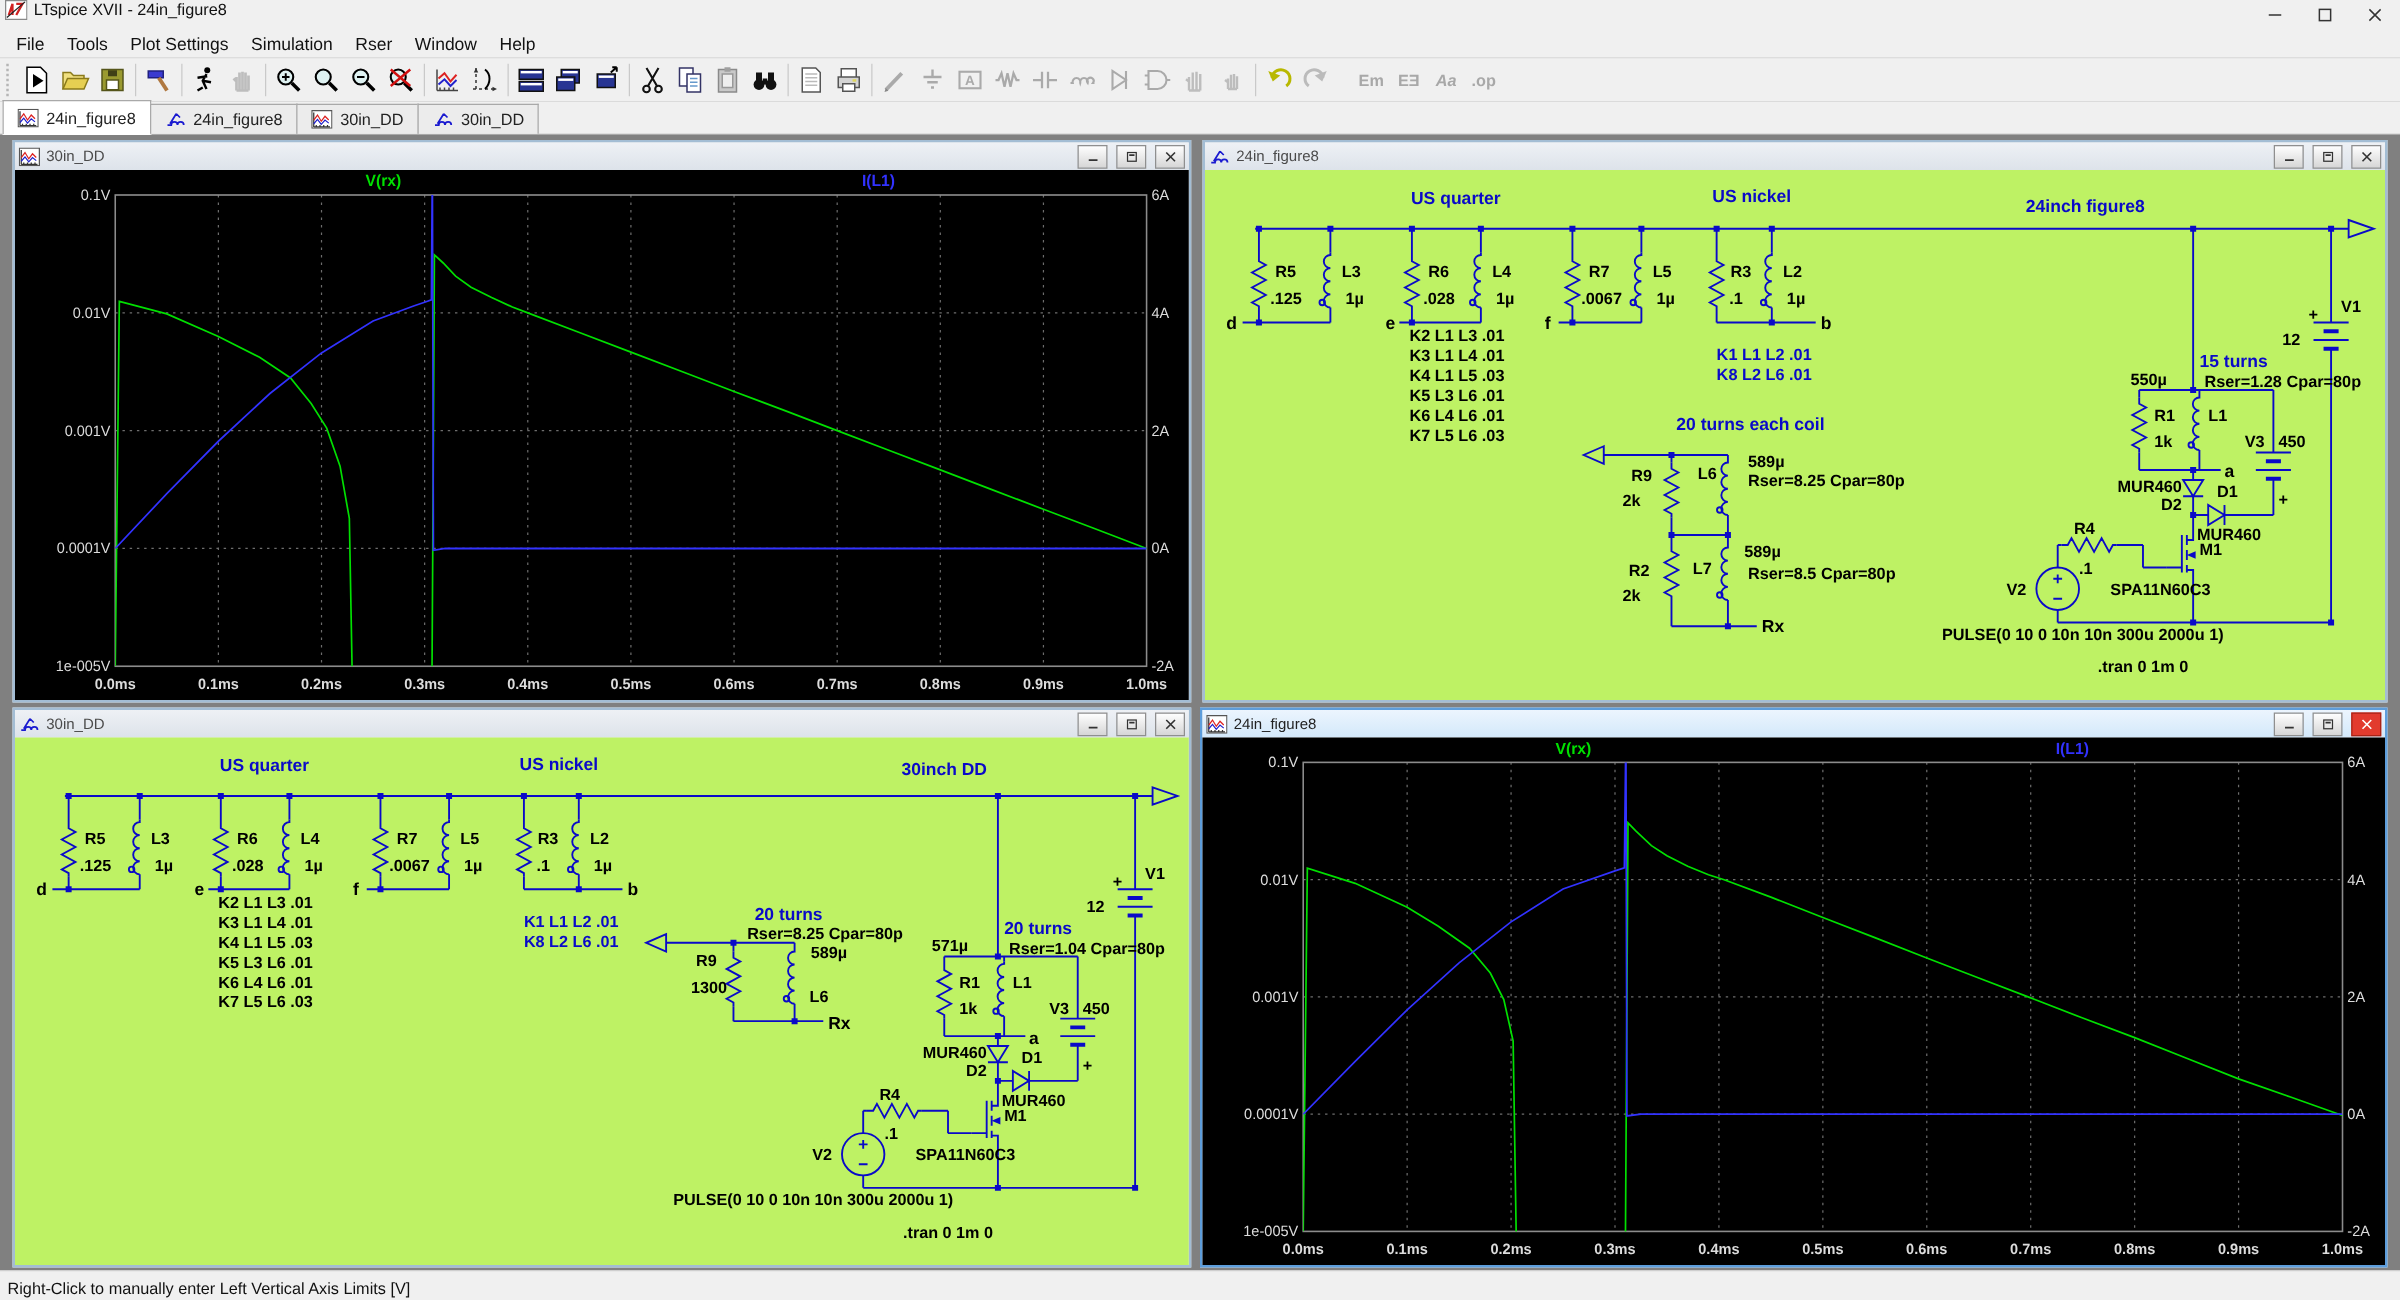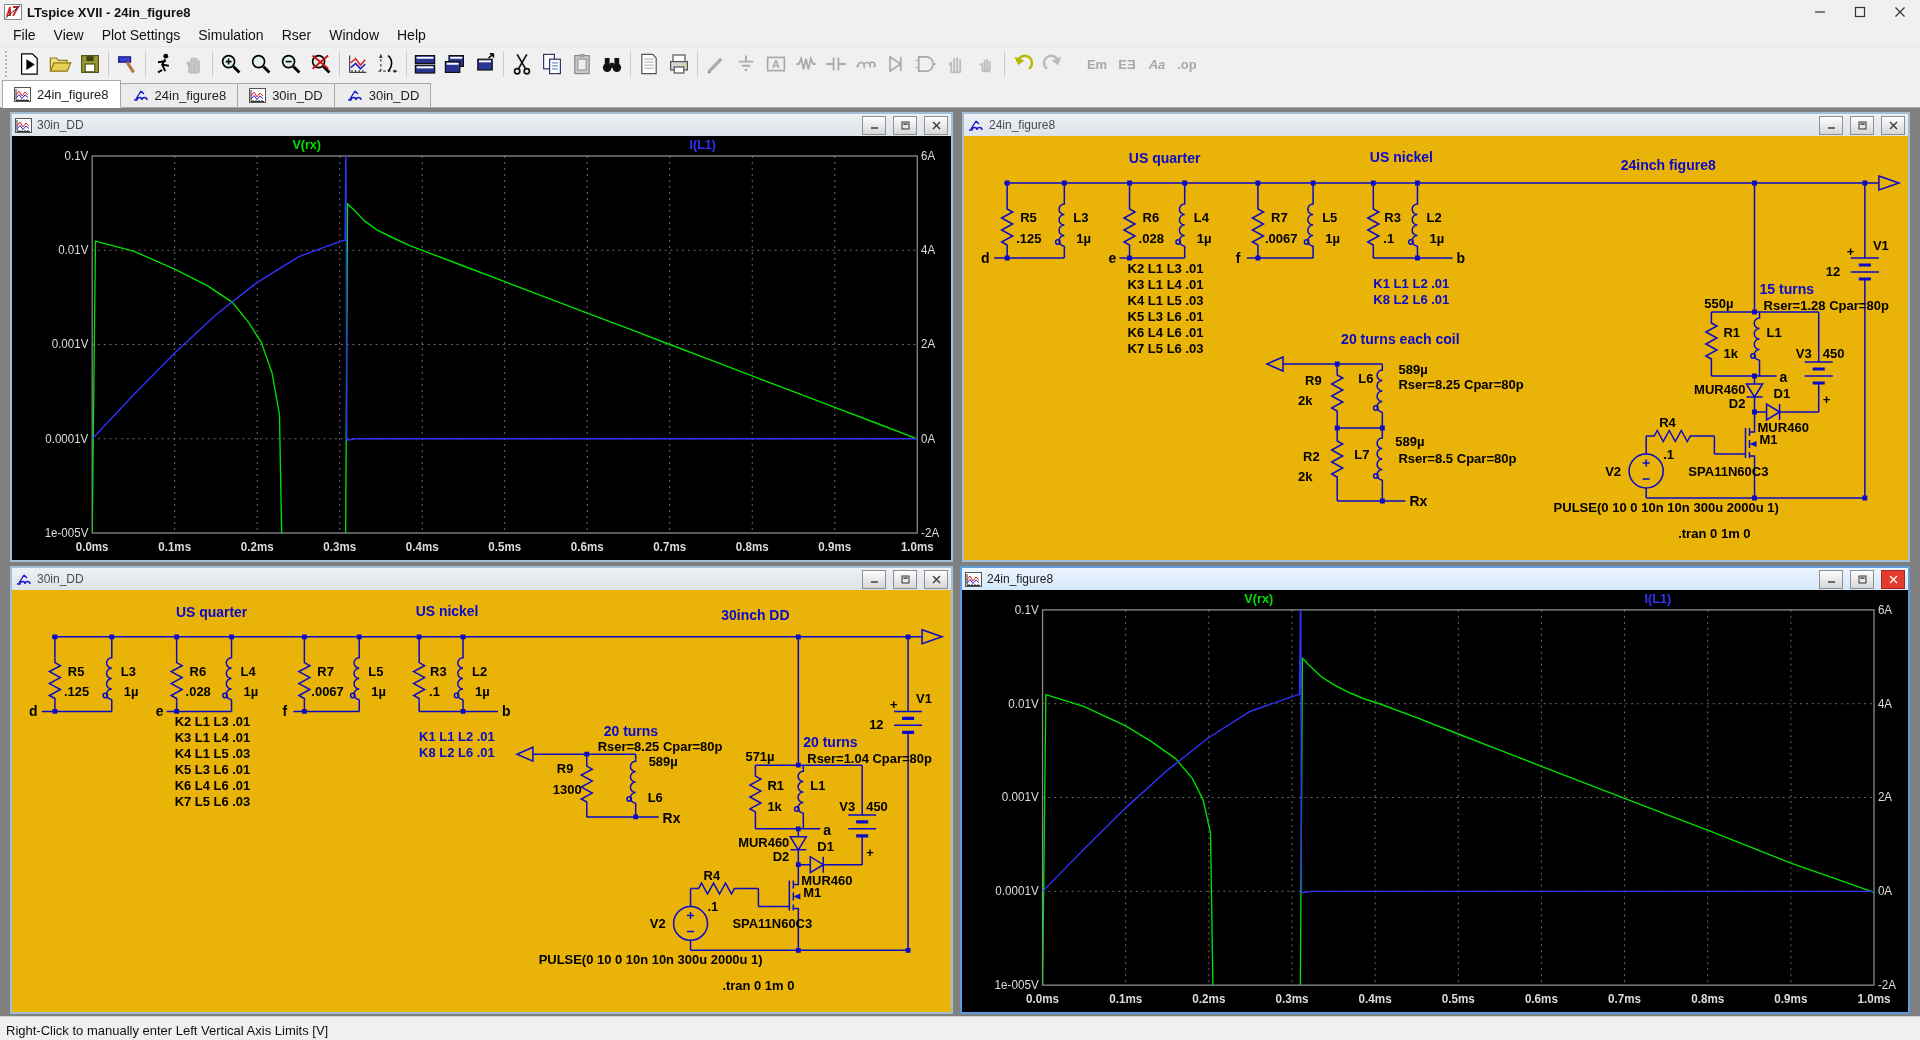--- a/index.html
+++ b/index.html
@@ -1,20 +1,20 @@
 <!DOCTYPE html>
 <html><head>
 <meta charset="utf-8">
 <style>
   html,body{margin:0;padding:0;}
   body{width:1920px;height:1040px;overflow:hidden;background:#808080;
        font-family:"Liberation Sans",sans-serif;-webkit-font-smoothing:antialiased;}
   .app{width:1920px;height:1040px;display:flex;flex-direction:column;}
   
-  .titlebar{height:24px;background:#f0f0f0;display:flex;align-items:center;flex:0 0 auto;font-weight:bold;}
+  .titlebar{height:24px;background:#f0f0f0;display:flex;flex:0 0 auto;}
   .appicon{width:18px;height:16px;margin:0 5px 0 4px;}
   .wtitle{font-size:13px;color:#111;flex:1;}
   .wctl{width:40px;height:24px;display:flex;align-items:center;justify-content:center;}
   .wctl svg{width:12px;height:12px;}
   
   .menubar{height:22px;background:#f0f0f0;display:flex;align-items:center;padding-left:4px;flex:0 0 auto;text-align:center;}
   .menu-item{font-size:14px;color:#111;padding:1px 9px;}
   
   .toolbar{height:34px;background:#f0f0f0;display:flex;align-items:center;padding-left:2px;flex:0 0 auto;border-top:1px solid #e6e6e6;}
   .thandle{width:5px;height:26px;margin:0 3px;border-left:2px dotted #b5b5b5;}
@@ -36,21 +36,21 @@
   .child.active .ctitle{background:linear-gradient(#ecf5fe,#d3e8fa);}
   .ctitle svg{width:17px;height:15px;}
   .ctitle .t{flex:1;font-size:12px;color:#4a4a4a;}
   .child.active .ctitle .t{color:#222;}
   .cbtn{width:22px;height:17px;border:1px solid #8f8f8f;background:linear-gradient(#fefefe,#d6d6d6);
         display:flex;align-items:center;justify-content:center;margin-left:2px;}
   .cbtn svg{width:9px;height:9px;}
   .cbtn.red{background:#e23b2e;border-color:#a82417;}
   .ccontent{position:absolute;left:0;right:0;top:22px;bottom:0;}
   .ccontent.plot{background:#000;padding-left:32px;}
-  .ccontent.sch{background:#eab308;}
+  .ccontent.sch{background:#bef264;}
   .ccontent svg{width:100%;height:100%;display:block;}
   
   .w{stroke:#0a0ac8;fill:none;stroke-width:1.5;}
   .wthick{stroke:#0a0ac8;fill:none;stroke-width:3.2;}
   .wf{fill:#0a0ac8;stroke:none;}
   .wf2{fill:#0a0ac8;stroke:none;}
   .stx{font:bold 13px "Liberation Sans",sans-serif;fill:#000;}
   .snode{font:bold 14px "Liberation Sans",sans-serif;fill:#000;}
   .scm{font:bold 14px "Liberation Sans",sans-serif;fill:#0a0ac8;}
   .sk2{font:bold 13px "Liberation Sans",sans-serif;fill:#0a0ac8;}
@@ -117,21 +117,21 @@
       </div>
     <div class="wctl">
         <svg viewBox="0 0 12 12">
           <path d="M1.5,1.5 L10.5,10.5 M10.5,1.5 L1.5,10.5" stroke="#333" stroke-width="1.2"></path>
         </svg>
       </div>
   </div>
 
   <div class="menubar">
     <span class="menu-item">File</span>
-    <span class="menu-item">View</span>
+    <span class="menu-item">Tools</span>
     <span class="menu-item">Plot Settings</span>
     <span class="menu-item">Simulation</span>
     <span class="menu-item">Rser</span>
     <span class="menu-item">Window</span>
     <span class="menu-item">Help</span>
   </div>
 
   <div class="toolbar">
     <div class="thandle"></div>
     <div class="tbtn">

